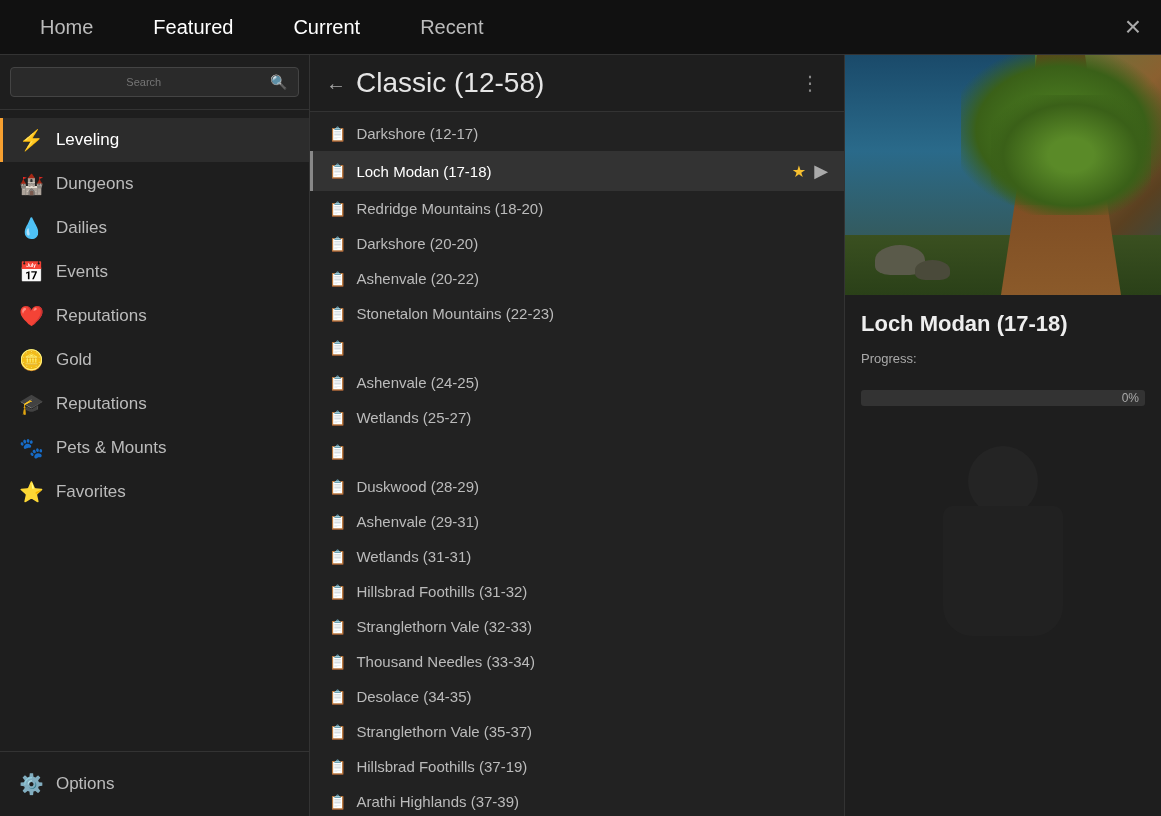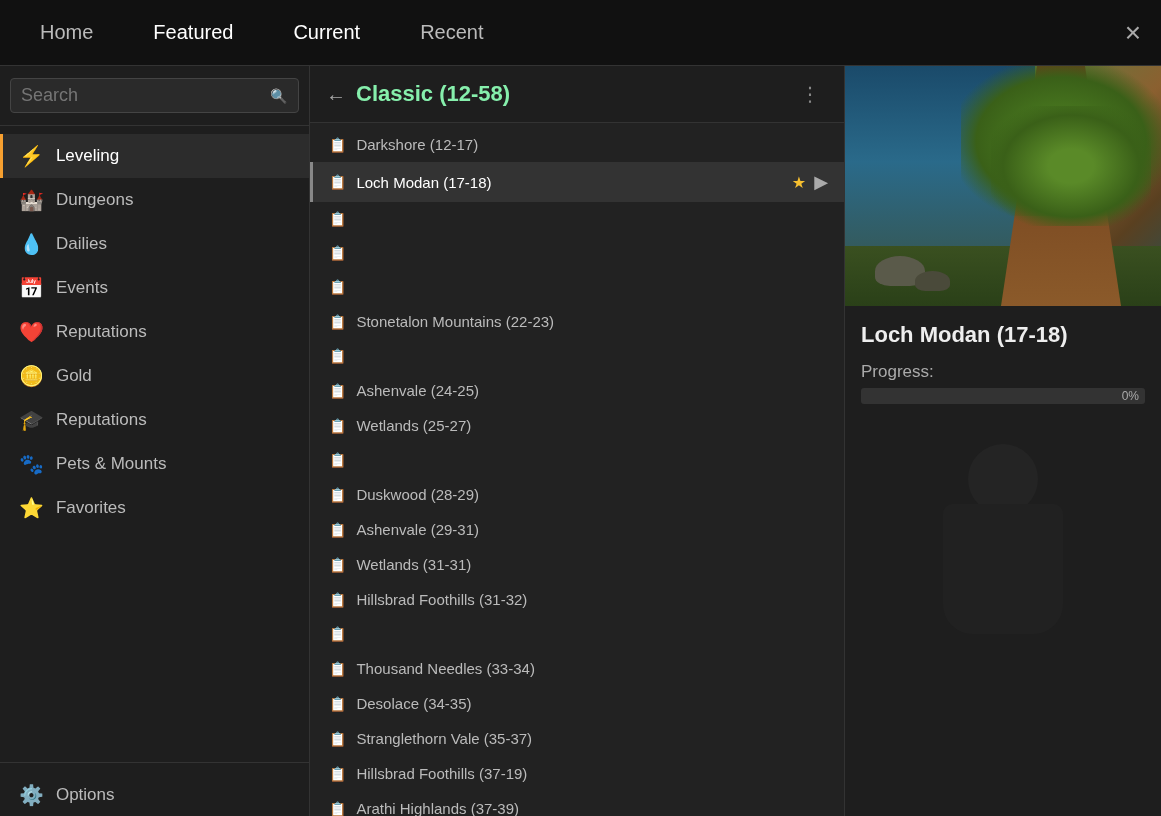--- a/index.html
+++ b/index.html
@@ -11,21 +11,21 @@
       color: #ccc;
       overflow: hidden;
       position: relative;
     }
 
     
     .top-nav {
       display: flex;
       align-items: center;
       background: #111;
-      height: 66px;
+      height: 55px;
       border-bottom: 1px solid #333;
       padding: 0 10px;
       position: relative;
     }
     .top-nav-item {
       color: #bbb;
       font-size: 20px;
       font-weight: 500;
       padding: 0 30px;
       height: 100%;
@@ -74,22 +74,23 @@
       background: #2a2a2a;
       border: 1px solid #444;
       border-radius: 4px;
       padding: 6px 10px;
     }
     .search-input-wrap input {
       background: transparent;
       border: none;
       outline: none;
       color: #aaa;
-      font-size: 18px;
+      font-size: 11px;
       flex: 1;
+      text-align: center;
     }
     .search-icon {
       color: #888;
       font-size: 14px;
       margin-left: 4px;
     }
 
     .nav-items {
       flex: 1;
       overflow-y: auto;
@@ -133,23 +134,23 @@
       background: #1e1e1e;
       border-bottom: 1px solid #333;
     }
     .back-arrow {
       font-size: 20px;
       color: #aaa;
       margin-right: 10px;
       cursor: pointer;
     }
     .panel-title {
-      font-size: 22px;
-      font-weight: 700;
-      color: #86efac;
+      font-size: 28px;
+      font-weight: 400;
+      color: #e5e5e5;
       flex: 1;
     }
     .more-btn {
       color: #888;
       font-size: 20px;
       cursor: pointer;
       padding: 4px 8px;
     }
 
     .zone-list {
@@ -267,23 +268,23 @@
       flex: 1;
       overflow-y: auto;
     }
     .detail-title {
       font-size: 22px;
       font-weight: 700;
       color: #eee;
       margin-bottom: 14px;
     }
     .progress-label {
-      font-size: 17px;
+      font-size: 13px;
       color: #aaa;
-      margin-bottom: 6px;
+      margin-bottom: 24px;
     }
     .progress-bar-wrap {
       width: 100%;
       height: 16px;
       background: #333;
       border-radius: 3px;
       position: relative;
       overflow: hidden;
     }
     .progress-bar-fill {
@@ -419,26 +420,29 @@
       <div class="zone-item selected">
         <span class="zone-icon">📋</span>
         <span class="zone-name">Loch Modan (17-18)</span>
         <div class="zone-actions">
           <span class="star-icon">★</span>
           <span class="play-icon">▶</span>
         </div>
       </div>
       <div class="zone-item">
         <span class="zone-icon">📋</span>
-      </div>
-      <div class="zone-item">
-        <span class="zone-icon">📋</span>
-      </div>
-      <div class="zone-item">
-        <span class="zone-icon">📋</span>
+        <span class="zone-name">Redridge Mountains (18-20)</span>
+      </div>
+      <div class="zone-item">
+        <span class="zone-icon">📋</span>
+        <span class="zone-name">Darkshore (20-20)</span>
+      </div>
+      <div class="zone-item">
+        <span class="zone-icon">📋</span>
+        <span class="zone-name">Ashenvale (20-22)</span>
       </div>
       <div class="zone-item">
         <span class="zone-icon">📋</span>
         <span class="zone-name">Stonetalon Mountains (22-23)</span>
       </div>
       <div class="zone-item">
         <span class="zone-icon">📋</span>
       </div>
       <div class="zone-item">
         <span class="zone-icon">📋</span>
@@ -462,20 +466,21 @@
       <div class="zone-item">
         <span class="zone-icon">📋</span>
         <span class="zone-name">Wetlands (31-31)</span>
       </div>
       <div class="zone-item">
         <span class="zone-icon">📋</span>
         <span class="zone-name">Hillsbrad Foothills (31-32)</span>
       </div>
       <div class="zone-item">
         <span class="zone-icon">📋</span>
+        <span class="zone-name">Stranglethorn Vale (32-33)</span>
       </div>
       <div class="zone-item">
         <span class="zone-icon">📋</span>
         <span class="zone-name">Thousand Needles (33-34)</span>
       </div>
       <div class="zone-item">
         <span class="zone-icon">📋</span>
         <span class="zone-name">Desolace (34-35)</span>
       </div>
       <div class="zone-item">

